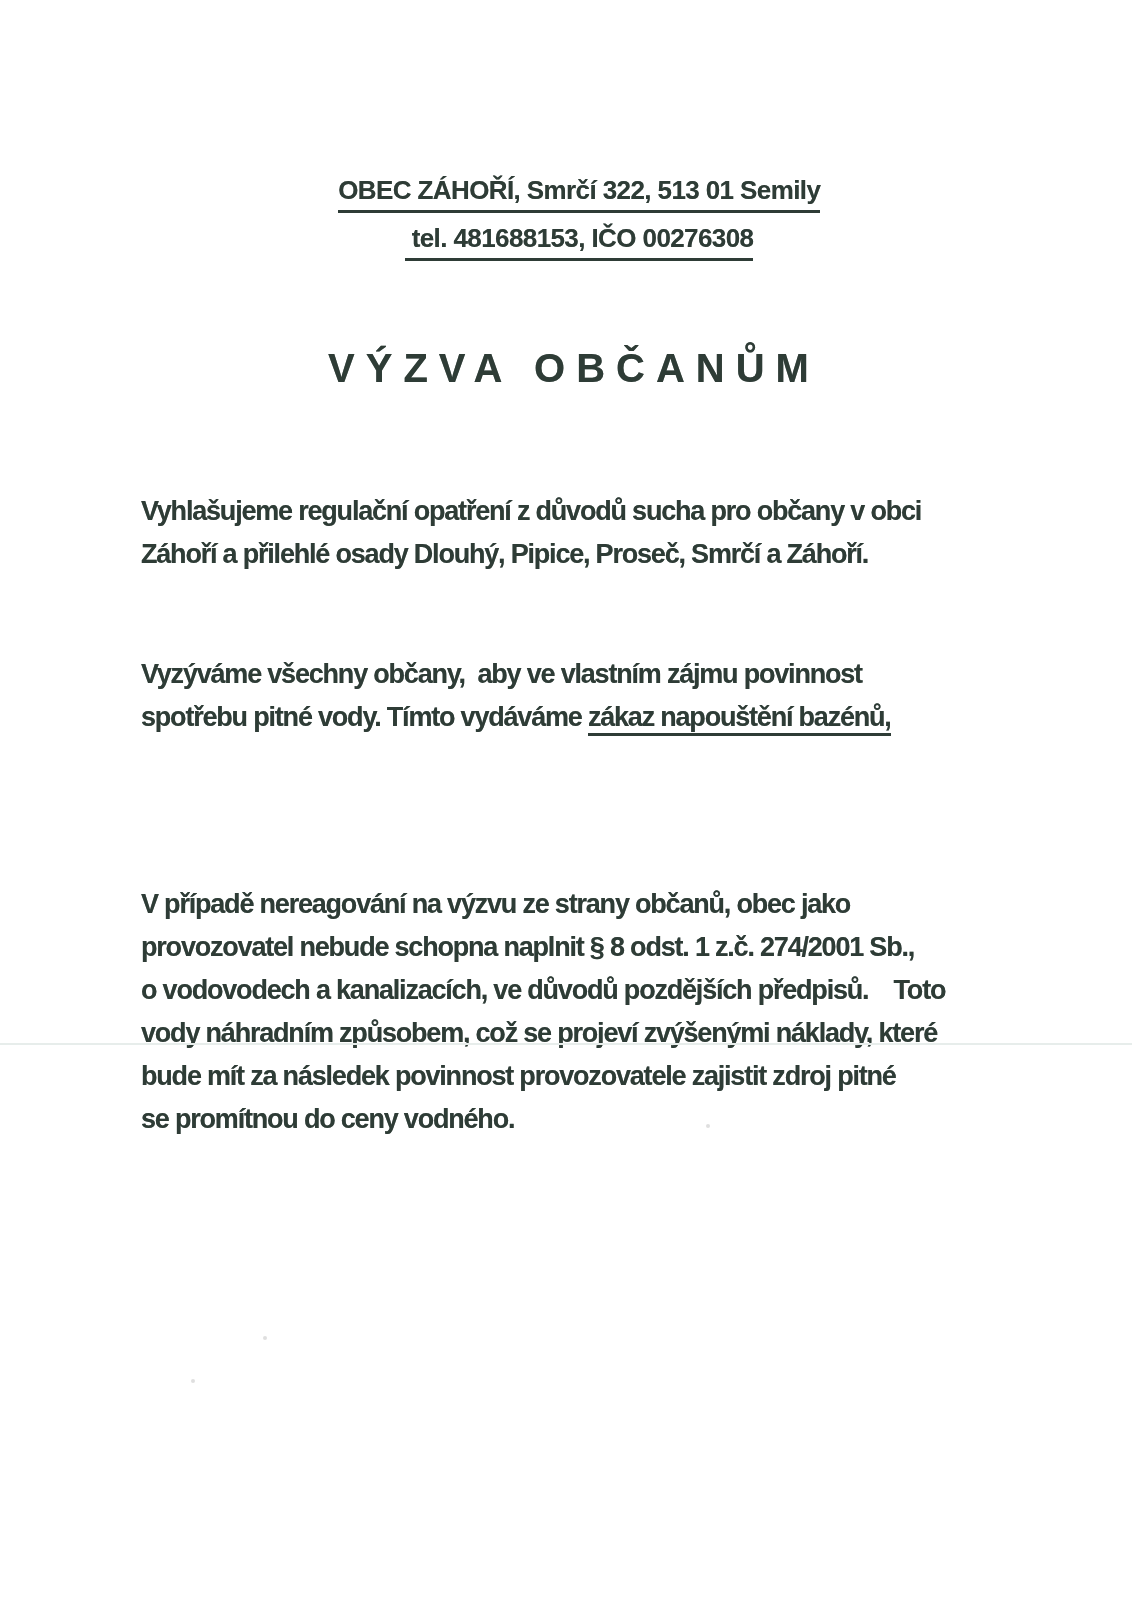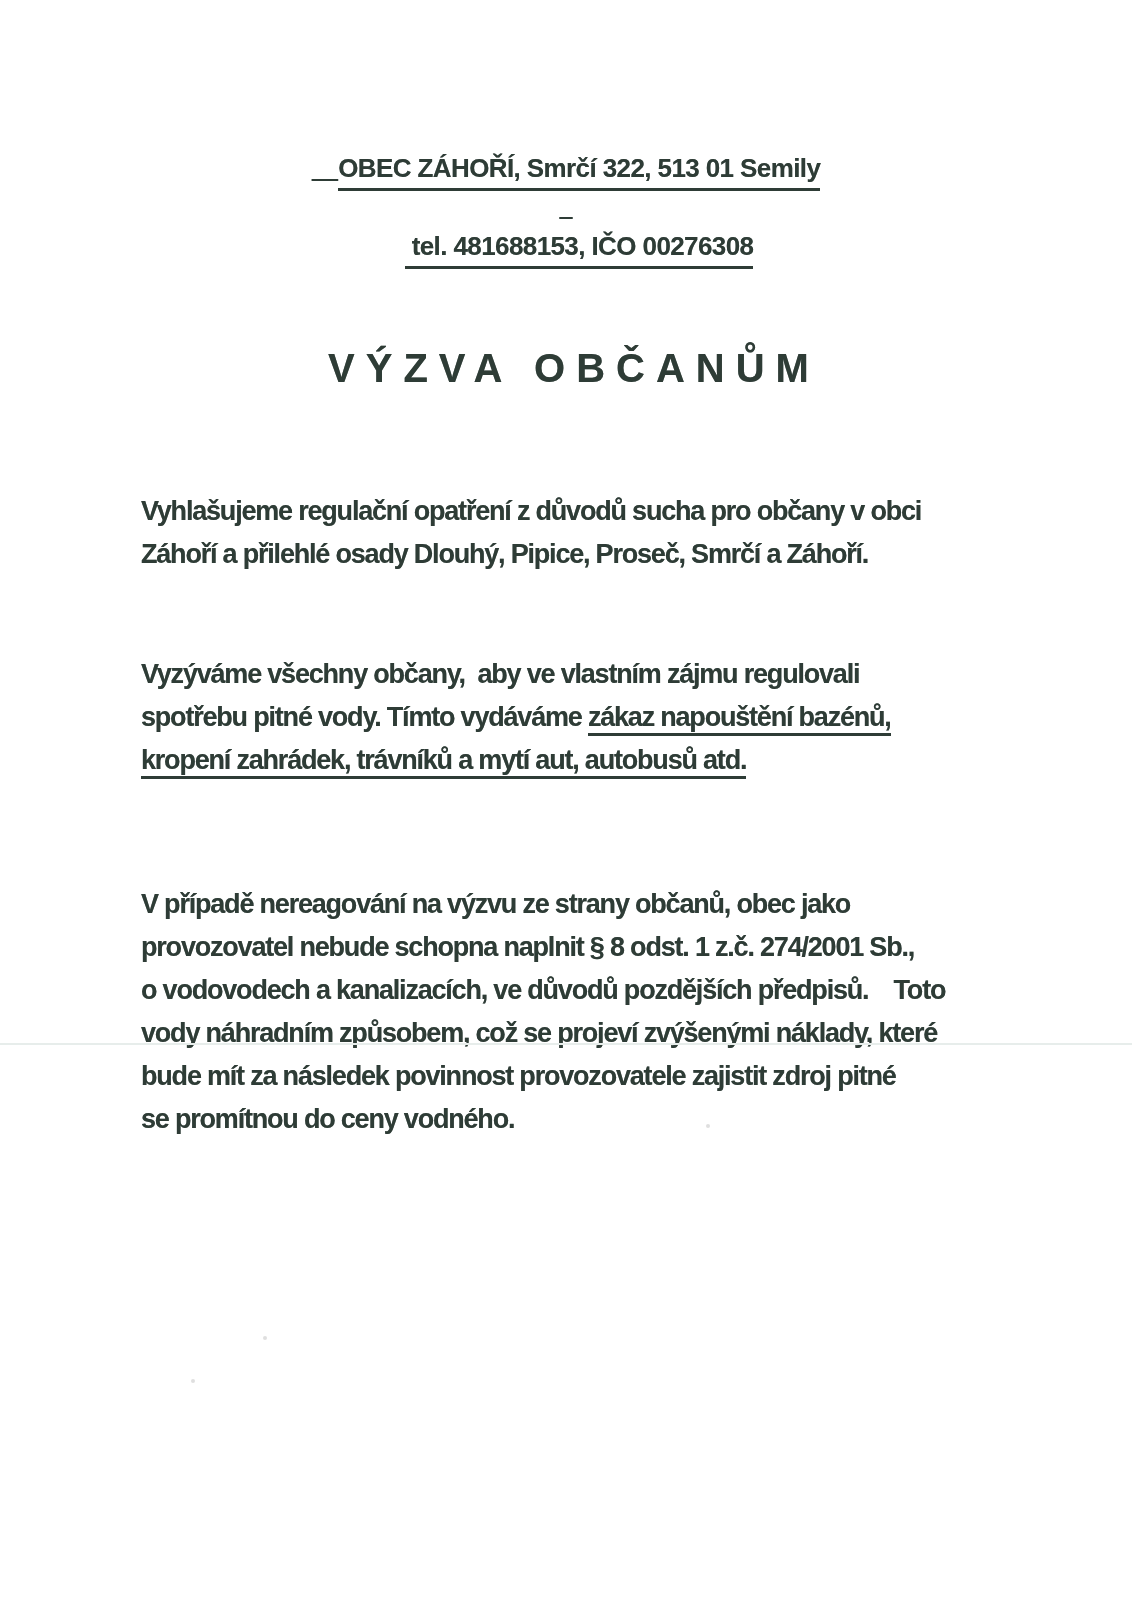--- a/index.html
+++ b/index.html
@@ -20,22 +20,22 @@
   
   .page * { text-shadow: 0 0 0.5px rgba(46,60,54,0.55); }
 
   .center-line {
     position: absolute;
     left: 0;
     width: 100%;
     text-align: center;
     white-space: pre;
   }
-  .header-line-1 { top: 122px; font-size: 26px; letter-spacing: -0.6px; text-decoration: underline; }
-  .header-line-2 { top: 200px; font-size: 26px; letter-spacing: -0.6px; }
+  .header-line-1 { top: 144px; font-size: 26px; letter-spacing: -0.6px; }
+  .header-line-2 { top: 192px; font-size: 26px; letter-spacing: -0.6px; }
 
   .u-wrap {
     display: inline-block;
     border-bottom: 3px solid #2e3c36;
     padding-bottom: 4px;
     white-space: pre;
   }
 
   .doc-title {
     top: 346px;
@@ -97,23 +97,22 @@
   </div>
 
   <div class="center-line doc-title">VÝZVA OBČANŮM</div>
 
   <div id="paragraphs-root">
       <div class="para" id="para-0">
         <div class="text-line"><span class="seg">Vyhlašujeme regulační opatření z důvodů sucha pro občany v obci</span></div>
         <div class="text-line"><span class="seg">Záhoří a přilehlé osady Dlouhý, Pipice, Proseč, Smrčí a Záhoří.</span></div>
       </div>
       <div class="para" id="para-1">
-        <div class="text-line"><span class="seg">Vyzýváme všechny občany,  aby ve vlastním zájmu regulovali</span></div>
+        <div class="text-line"><span class="seg">Vyzýváme všechny občany,  aby ve vlastním zájmu povinnost</span></div>
         <div class="text-line"><span class="seg">spotřebu pitné vody. Tímto vydáváme </span><span class="seg u">zákaz napouštění bazénů,</span></div>
-        <div class="text-line"><span class="seg u">kropení zahrádek, trávníků a mytí aut, autobusů atd.</span></div>
       </div>
       <div class="para" id="para-2">
         <div class="text-line"><span class="seg">V případě nereagování na výzvu ze strany občanů, obec jako</span></div>
         <div class="text-line"><span class="seg">provozovatel nebude schopna naplnit § 8 odst. 1 z.č. 274/2001 Sb.,</span></div>
         <div class="text-line"><span class="seg">o vodovodech a kanalizacích, ve důvodů pozdějších předpisů.    Toto</span></div>
         <div class="text-line"><span class="seg">vody náhradním způsobem, což se projeví zvýšenými náklady, které</span></div>
         <div class="text-line"><span class="seg">bude mít za následek povinnost provozovatele zajistit zdroj pitné</span></div>
         <div class="text-line"><span class="seg">se promítnou do ceny vodného.</span></div>
       </div>
     </div>

